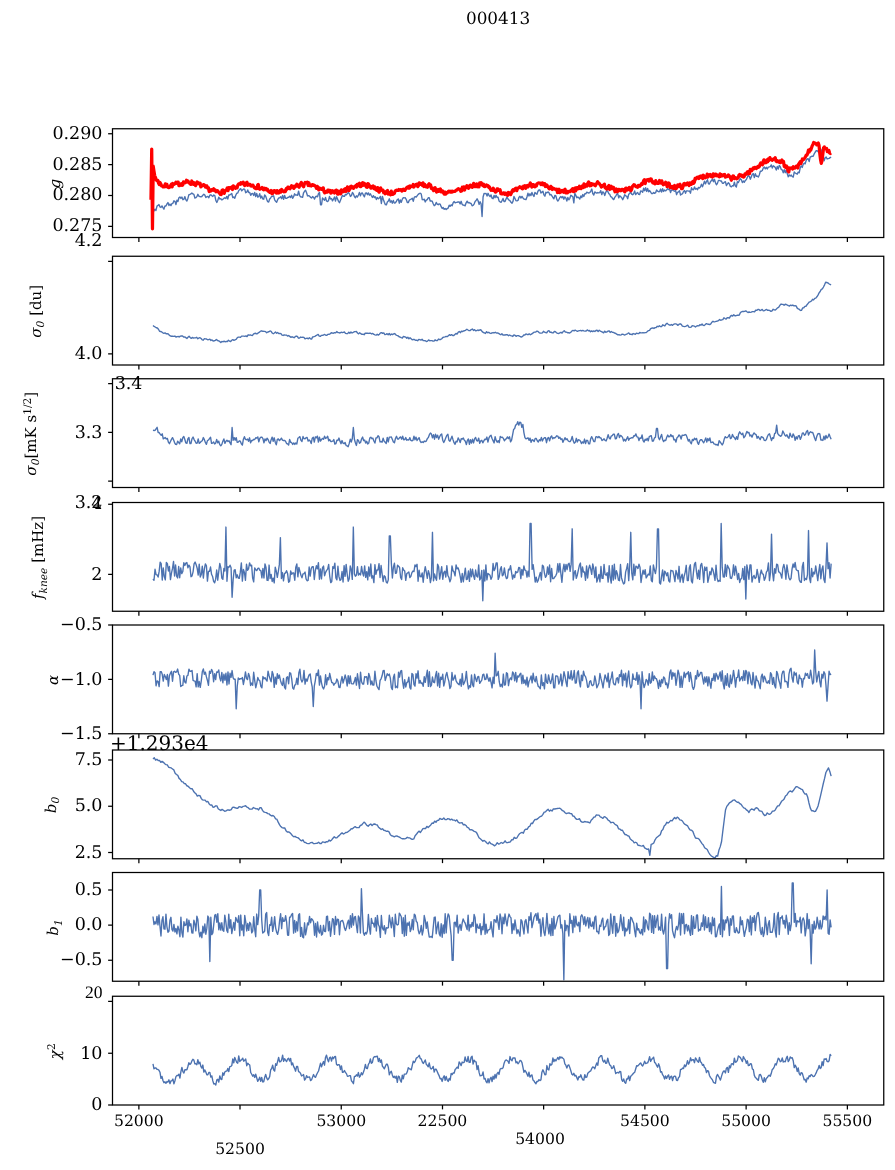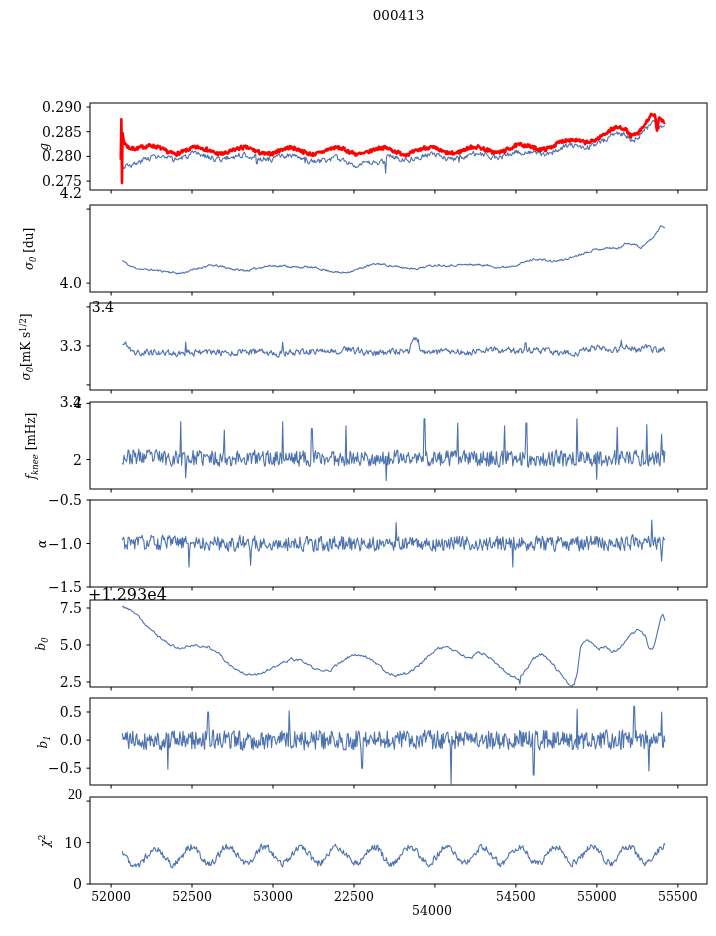--- a/index.html
+++ b/index.html
@@ -195,21 +195,21 @@
       <div class="offset-text" style="left: 88px; top: 585px;">+1.293e4</div>
       <div class="ytick-label" style="left: 82px; top: 768.2px;">−0.5</div>
       <div class="ytick-label" style="left: 82px; top: 740.1px;">0.0</div>
       <div class="ytick-label" style="left: 82px; top: 712px;">0.5</div>
       <div class="ylabel" style="left: 44px; top: 741.5px;"><span class="it">b</span><span class="sub it">1</span></div>
       <div class="ytick-label" style="left: 82px; top: 884px;">0</div>
       <div class="ytick-label" style="left: 82px; top: 842.6px;">10</div>
       <div class="ytick-label" style="left: 82px; top: 795px; font-family: Liberation Serif, serif;">20</div>
       <div class="ylabel" style="left: 44px; top: 840.5px;"><span class="it">χ</span><span class="sup">2</span></div>
       <div class="xtick-label" style="left: 111.052px; top: 889px;">52000</div>
-      <div class="xtick-label" style="left: 192.024px; top: 889px;">52500</div>
+      <div class="xtick-label" style="left: 192.024px; top: 911px;">52500</div>
       <div class="xtick-label" style="left: 272.995px; top: 889px;">53000</div>
       <div class="xtick-label" style="left: 353.966px; top: 889px;">22500</div>
       <div class="xtick-label" style="left: 432px; top: 889px; margin-top: 14px;">54000</div>
       <div class="xtick-label" style="left: 515.908px; top: 889px;">54500</div>
       <div class="xtick-label" style="left: 596.879px; top: 889px; text-align: center;">55000</div>
       <div class="xtick-label" style="left: 677.85px; top: 889px;">55500</div>
     </div>
 </div>
 
 </body></html>

